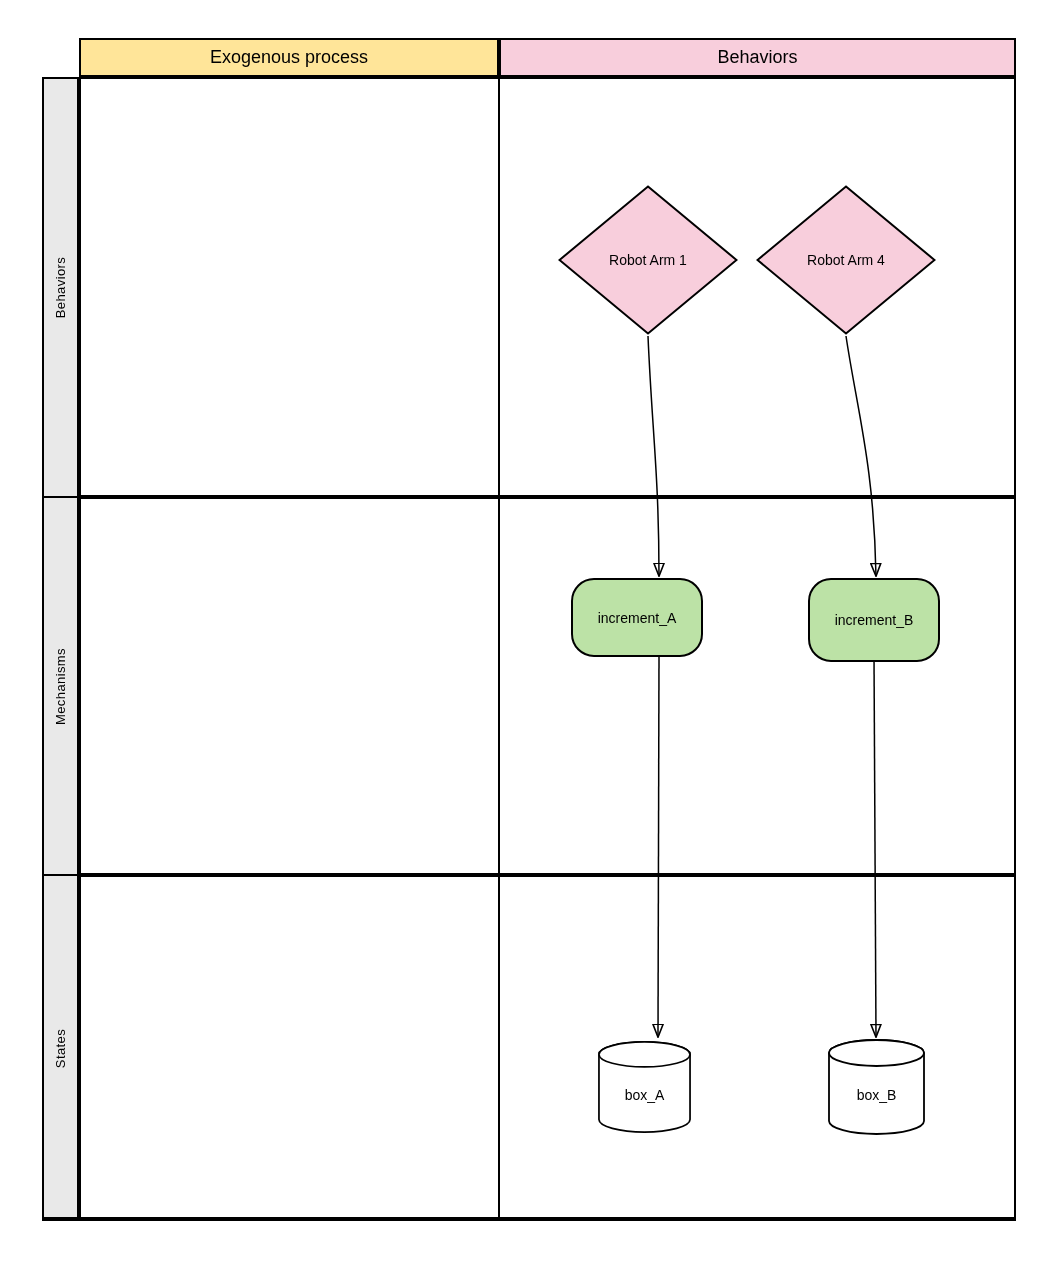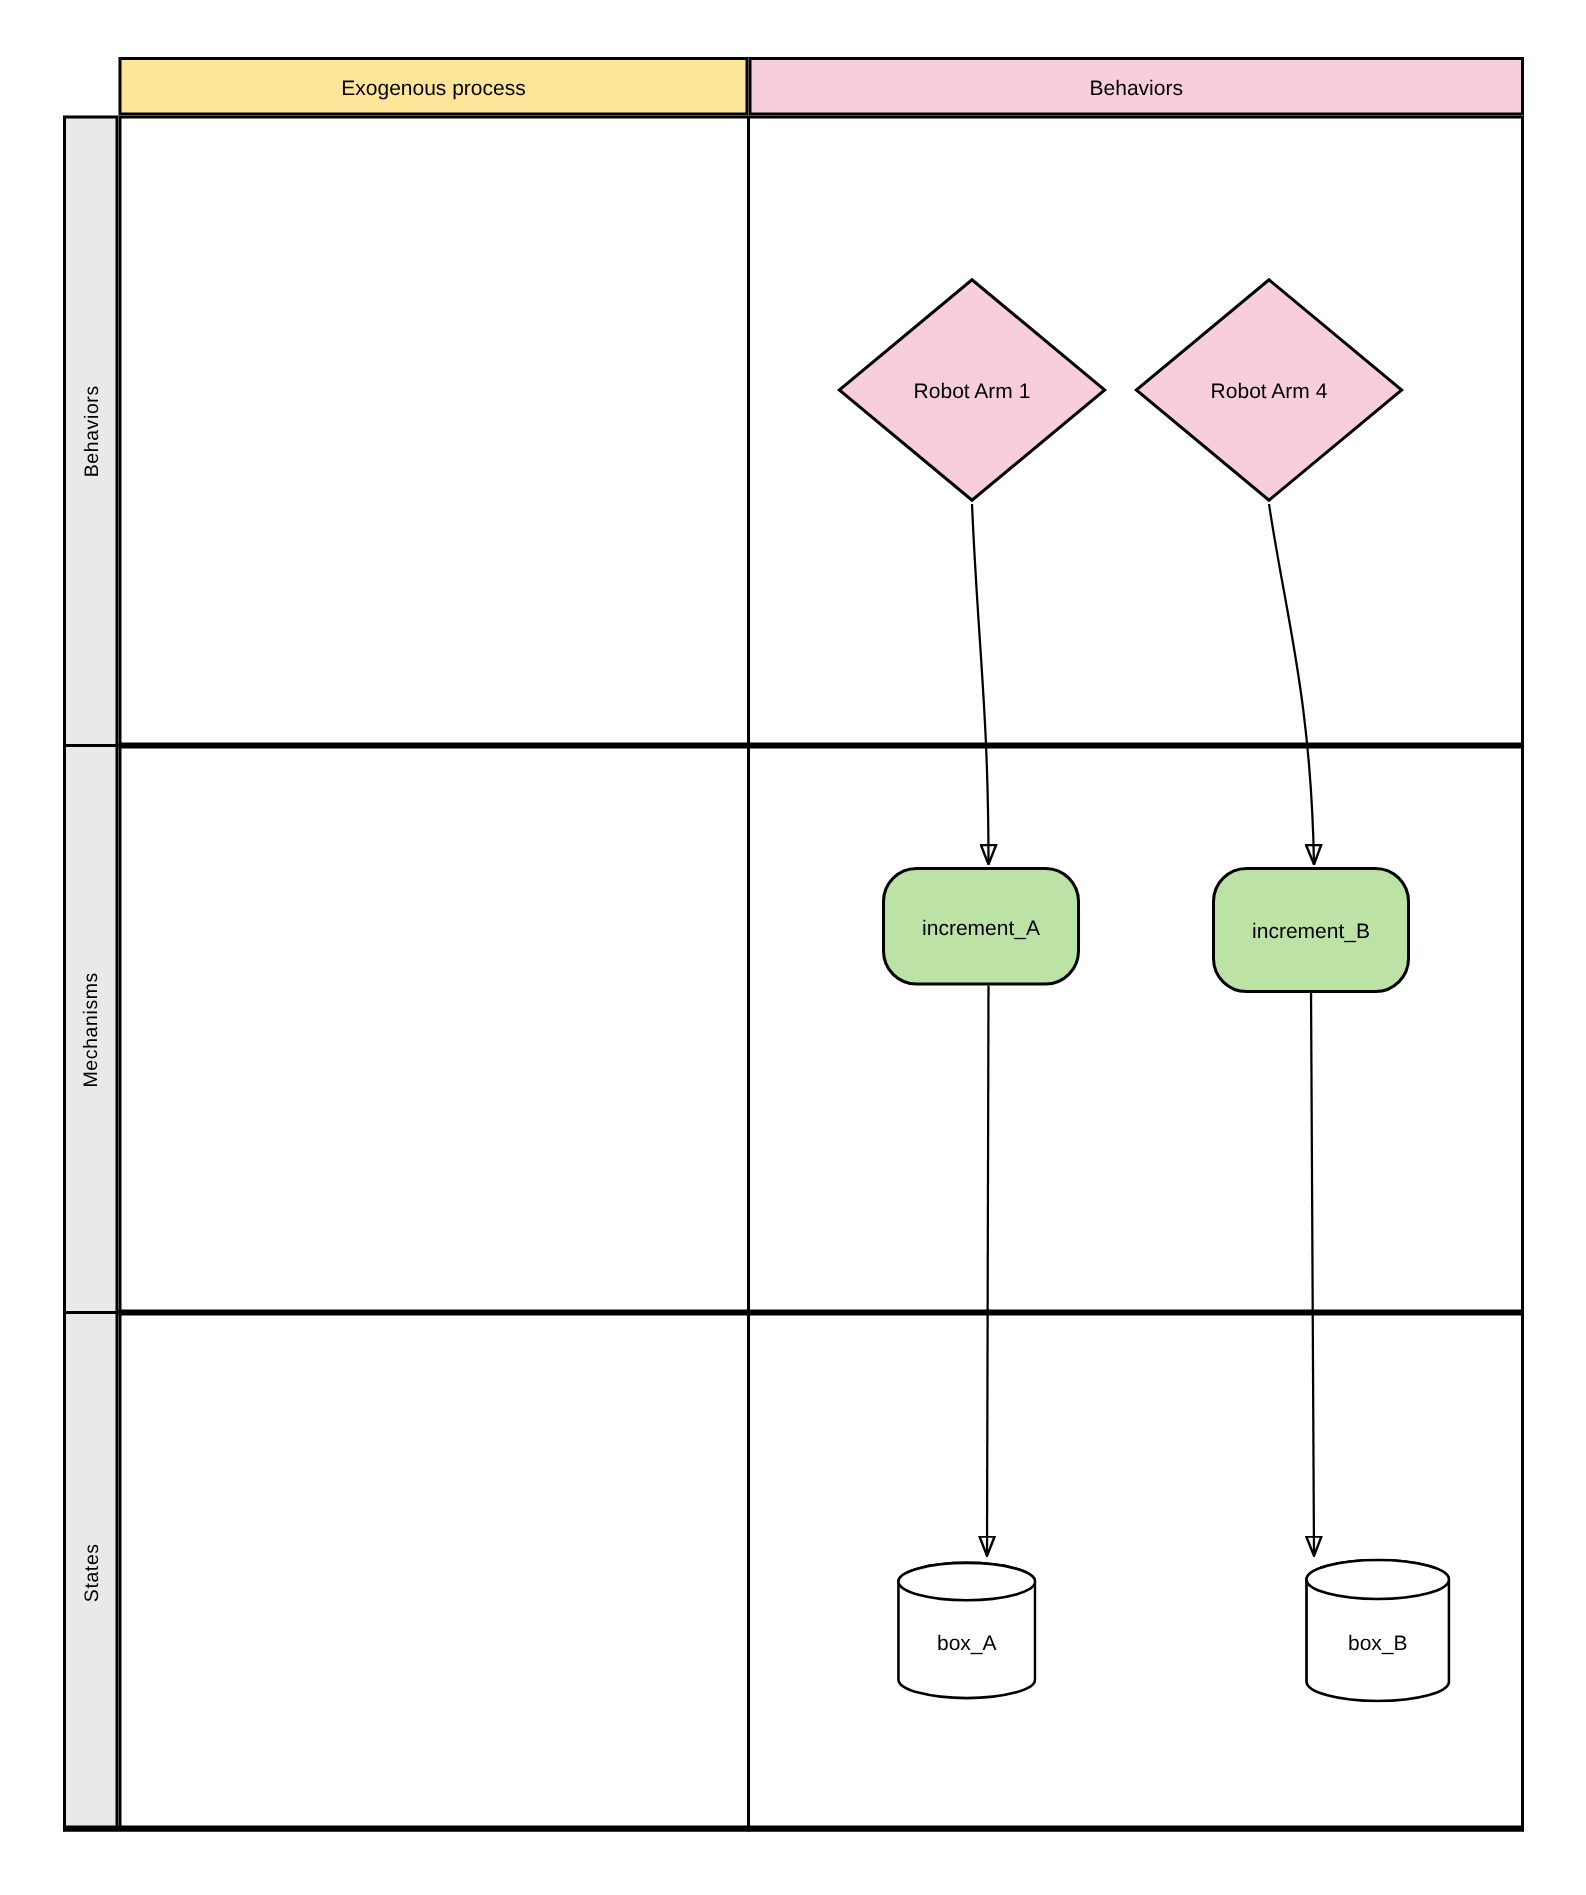--- a/index.html
+++ b/index.html
@@ -10,21 +10,21 @@
     font-family:"Liberation Sans", sans-serif;
     color:#000;
     overflow:hidden;
   }
   .abs{position:absolute;box-sizing:border-box;}
 
   
   .header-cell{
     border:2px solid #000;
     display:flex;align-items:center;justify-content:center;
-    font-size:14px;
+    font-size:18px;
     z-index:2;
   }
   .header-exo{left:79px;top:38px;width:420px;height:39px;background:var(--c-yellow,#FFE599);}
   .header-int{left:499px;top:38px;width:517px;height:39px;background:var(--c-pink,#F8CEDC);}
 
   .body-area{
     left:79px;top:77px;width:937px;height:1144px;
     background:#ffffff;border:2px solid #000;z-index:1;
   }
   .sidebar{
@@ -120,35 +120,35 @@
     </svg>
     <span class="nlabel">Robot Arm 1</span>
   </div>
   <div class="abs node diamond" style="left:756px;top:185px;width:180px;height:150px;">
     <svg class="shape-svg" viewBox="0 0 180 150">
       <polygon points="90,1.5 178.5,75 90,148.5 1.5,75"></polygon>
     </svg>
     <span class="nlabel">Robot Arm 4</span>
   </div>
 
-  <div class="abs node rounded-rect" style="left:588px;top:578px;width:132px;height:79px;">
+  <div class="abs node rounded-rect" style="left:571px;top:578px;width:132px;height:79px;">
     <span class="nlabel">increment_A</span>
   </div>
   <div class="abs node rounded-rect" style="left:808px;top:578px;width:132px;height:84px;">
     <span class="nlabel">increment_B</span>
   </div>
 
   <div class="abs node cylinder" style="left:582px;top:1039px;width:93px;height:96px;margin-left:16px;">
     <svg class="shape-svg" viewBox="0 0 97 96">
       <path d="M1,14 A47.5,13 0 0 1 96,14 L96,82 A47.5,13 0 0 1 1,82 Z"></path>
       <ellipse cx="48.5" cy="14" rx="47.5" ry="13"></ellipse>
     </svg>
     <span class="nlabel">box_A</span>
   </div>
-  <div class="abs node cylinder" style="left:828px;top:1039px;width:97px;height:96px;margin-left:42px;">
+  <div class="abs node cylinder" style="left:828px;top:1039px;width:97px;height:96px;">
     <svg class="shape-svg" viewBox="0 0 97 96">
       <path d="M1,14 A47.5,13 0 0 1 96,14 L96,82 A47.5,13 0 0 1 1,82 Z"></path>
       <ellipse cx="48.5" cy="14" rx="47.5" ry="13"></ellipse>
     </svg>
     <span class="nlabel">box_B</span>
   </div>
 
 </div>
 
 </body></html>

